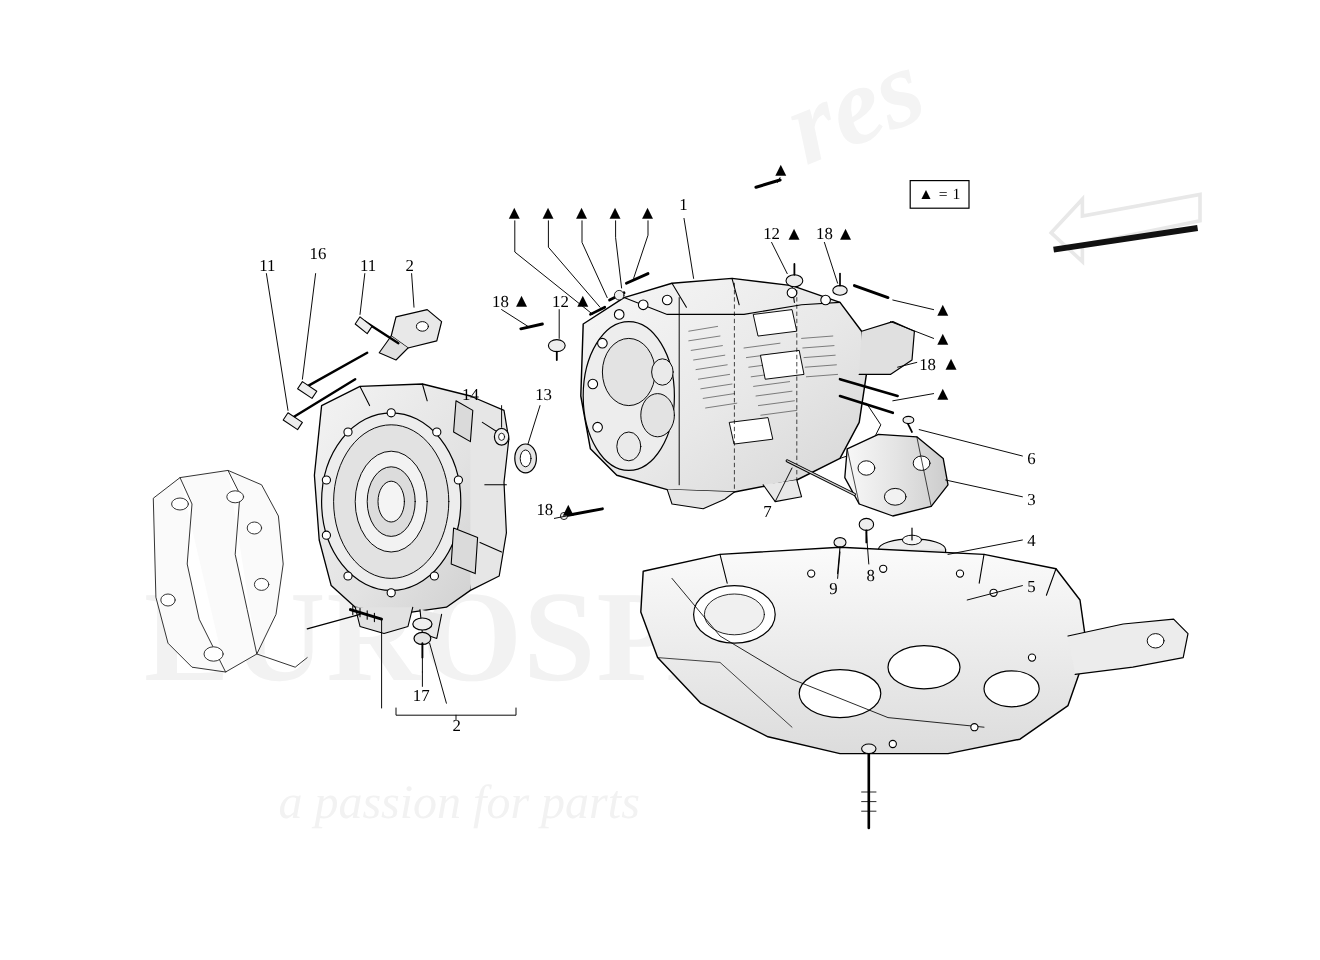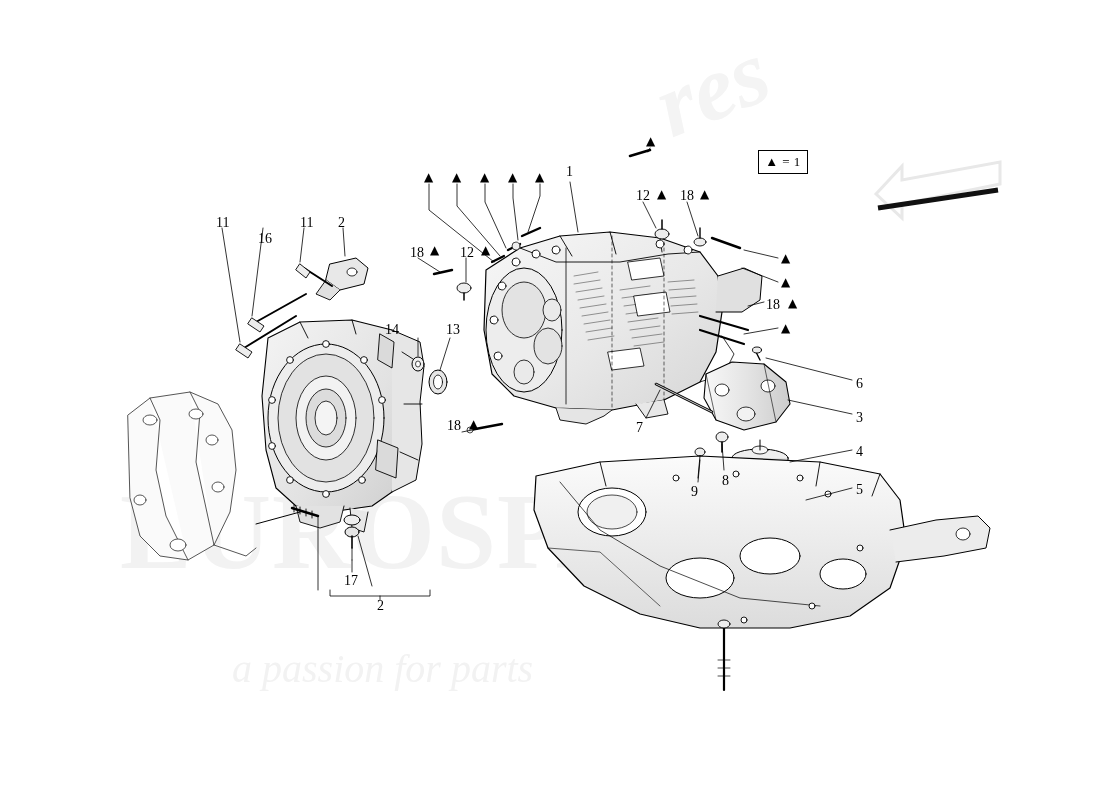--- a/index.html
+++ b/index.html
@@ -407,21 +407,21 @@
         <path d="M352 548 L352 560"></path>
         <path d="M318 516 L318 590"></path>
         <path d="M358 536 L372 586"></path>
       </g>
     </g>
   </svg>
 
   <div id="legend-box">▲ = 1</div>
 
   <div class="lbl" style="left:216px; top:215px;">11</div>
-  <div class="lbl" style="left:258px; top:231px;">16</div>
+  <div class="lbl" style="left:258px; top:205px;">16</div>
   <div class="lbl" style="left:300px; top:215px;text-align:right;">11</div>
   <div class="lbl" style="left:338px; top:215px;">2</div>
   <div class="lbl" style="left:410px; top:245px;">18</div>
   <div class="lbl" style="left:460px; top:245px;">12</div>
   <div class="lbl" style="left:566px; top:164px;">1</div>
   <div class="lbl" style="left:636px; top:188px;">12</div>
   <div class="lbl" style="left:680px; top:188px;">18</div>
   <div class="lbl" style="left:766px; top:297px;">18</div>
   <div class="lbl" style="left:385px; top:322px;">14</div>
   <div class="lbl" style="left:446px; top:322px;">13</div>

